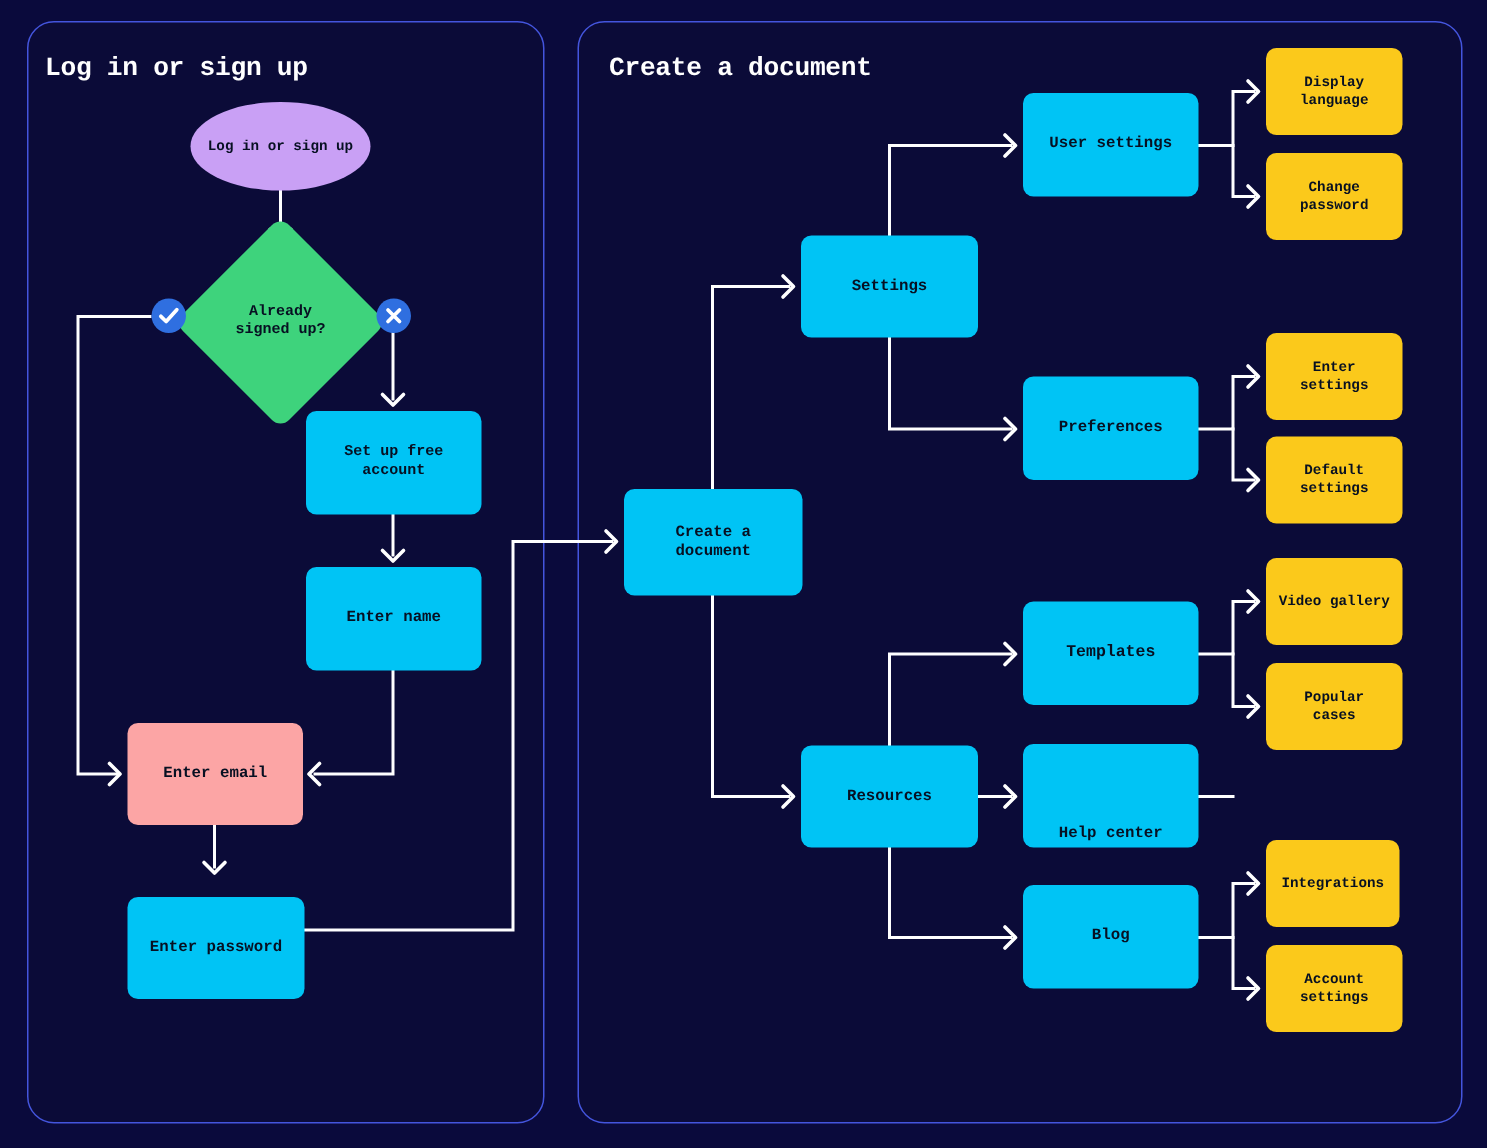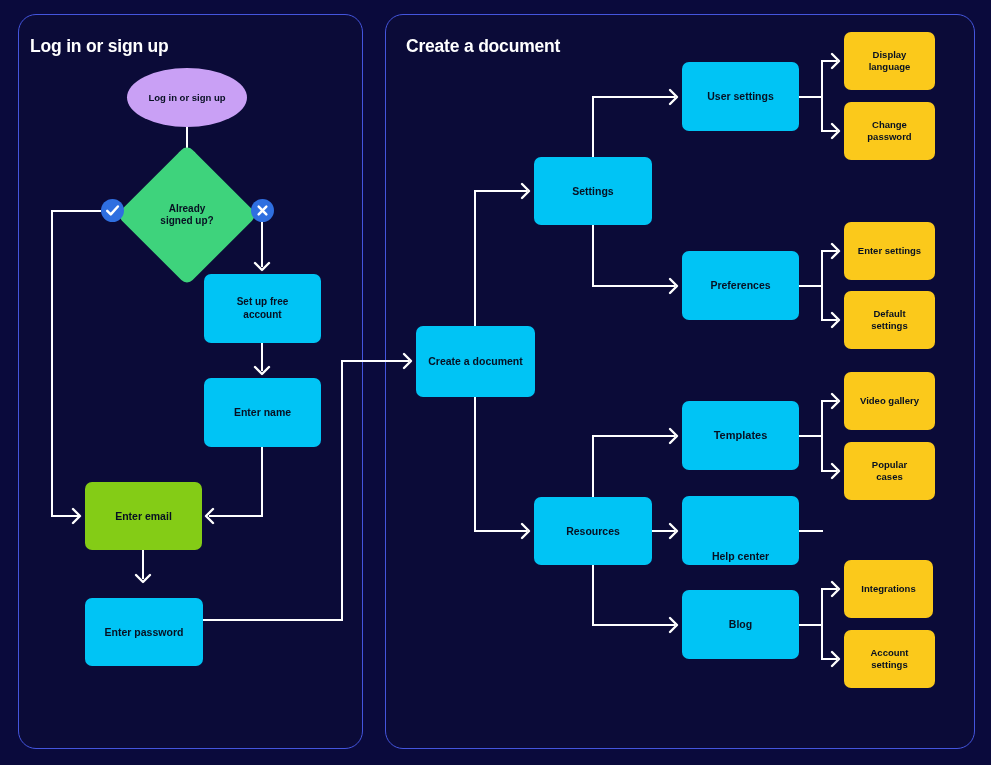--- a/index.html
+++ b/index.html
@@ -89,21 +89,21 @@
     fill: none;
     stroke: #ffffff;
     stroke-width: 2.4;
     stroke-linecap: round;
     stroke-linejoin: round;
   }
 </style>
 </head>
 <body>
 
-<div id="stage" style="width: 991px; height: 765px; background: rgb(10, 10, 60);">
+<div id="stage" style="width: 991px; height: 765px; background: rgb(10, 10, 60); font-family: Liberation Mono, monospace;">
 
   <div id="panels-layer">
       <div class="panel" style="left: 18px; top: 14px; width: 345px; height: 735px; border-color: rgb(68, 85, 221); background: rgb(11, 11, 56);"></div>
       <div class="panel-title" style="left: 30px; top: 36px; color: rgb(255, 255, 255);">Log in or sign up</div>
       <div class="panel" style="left: 385px; top: 14px; width: 590px; height: 735px; border-color: rgb(68, 85, 221); background: rgb(11, 11, 56);"></div>
       <div class="panel-title" style="left: 406px; top: 36px; color: rgb(255, 255, 255);">Create a document</div>
     </div>
 
   <svg class="wires" id="wires" viewBox="0 0 991 765">
       <g>
@@ -208,21 +208,21 @@
         <span class="diamond-label" style="white-space: pre-line;">Already
 signed up?</span>
       </div>
       <div class="node rect" style="left: 204px; top: 274px; width: 117px; height: 69px; font-size: 10px; color: rgb(7, 16, 34); background: rgb(0, 196, 245);">
         <span style="white-space: pre-line;">Set up free
 account</span>
       </div>
       <div class="node rect" style="left: 204px; top: 378px; width: 117px; height: 69px; font-size: 10.5px; color: rgb(7, 16, 34); background: rgb(0, 196, 245);">
         <span style="white-space: pre-line;">Enter name</span>
       </div>
-      <div class="node rect" style="left: 85px; top: 482px; width: 117px; height: 68px; font-size: 10.5px; color: rgb(7, 16, 34); background: #84cc16;">
+      <div class="node rect" style="left: 85px; top: 482px; width: 117px; height: 68px; font-size: 10.5px; color: rgb(7, 16, 34); background: #fca5a5;">
         <span style="white-space: pre-line;">Enter email</span>
       </div>
       <div class="node rect" style="left: 85px; top: 586px; width: 118px; height: 68px; font-size: 10.5px; color: rgb(7, 16, 34); background: rgb(0, 196, 245); margin-top: 12px;">
         <span style="white-space: pre-line;">Enter password</span>
       </div>
       <div class="node rect" style="left: 416px; top: 326px; width: 119px; height: 71px; font-size: 10.5px; color: rgb(7, 16, 34); background: rgb(0, 196, 245);">
         <span style="white-space: pre-line;">Create a document</span>
       </div>
       <div class="node rect" style="left: 534px; top: 157px; width: 118px; height: 68px; font-size: 10.5px; color: rgb(7, 16, 34); background: rgb(0, 196, 245);">
         <span style="white-space: pre-line;">Settings</span>

